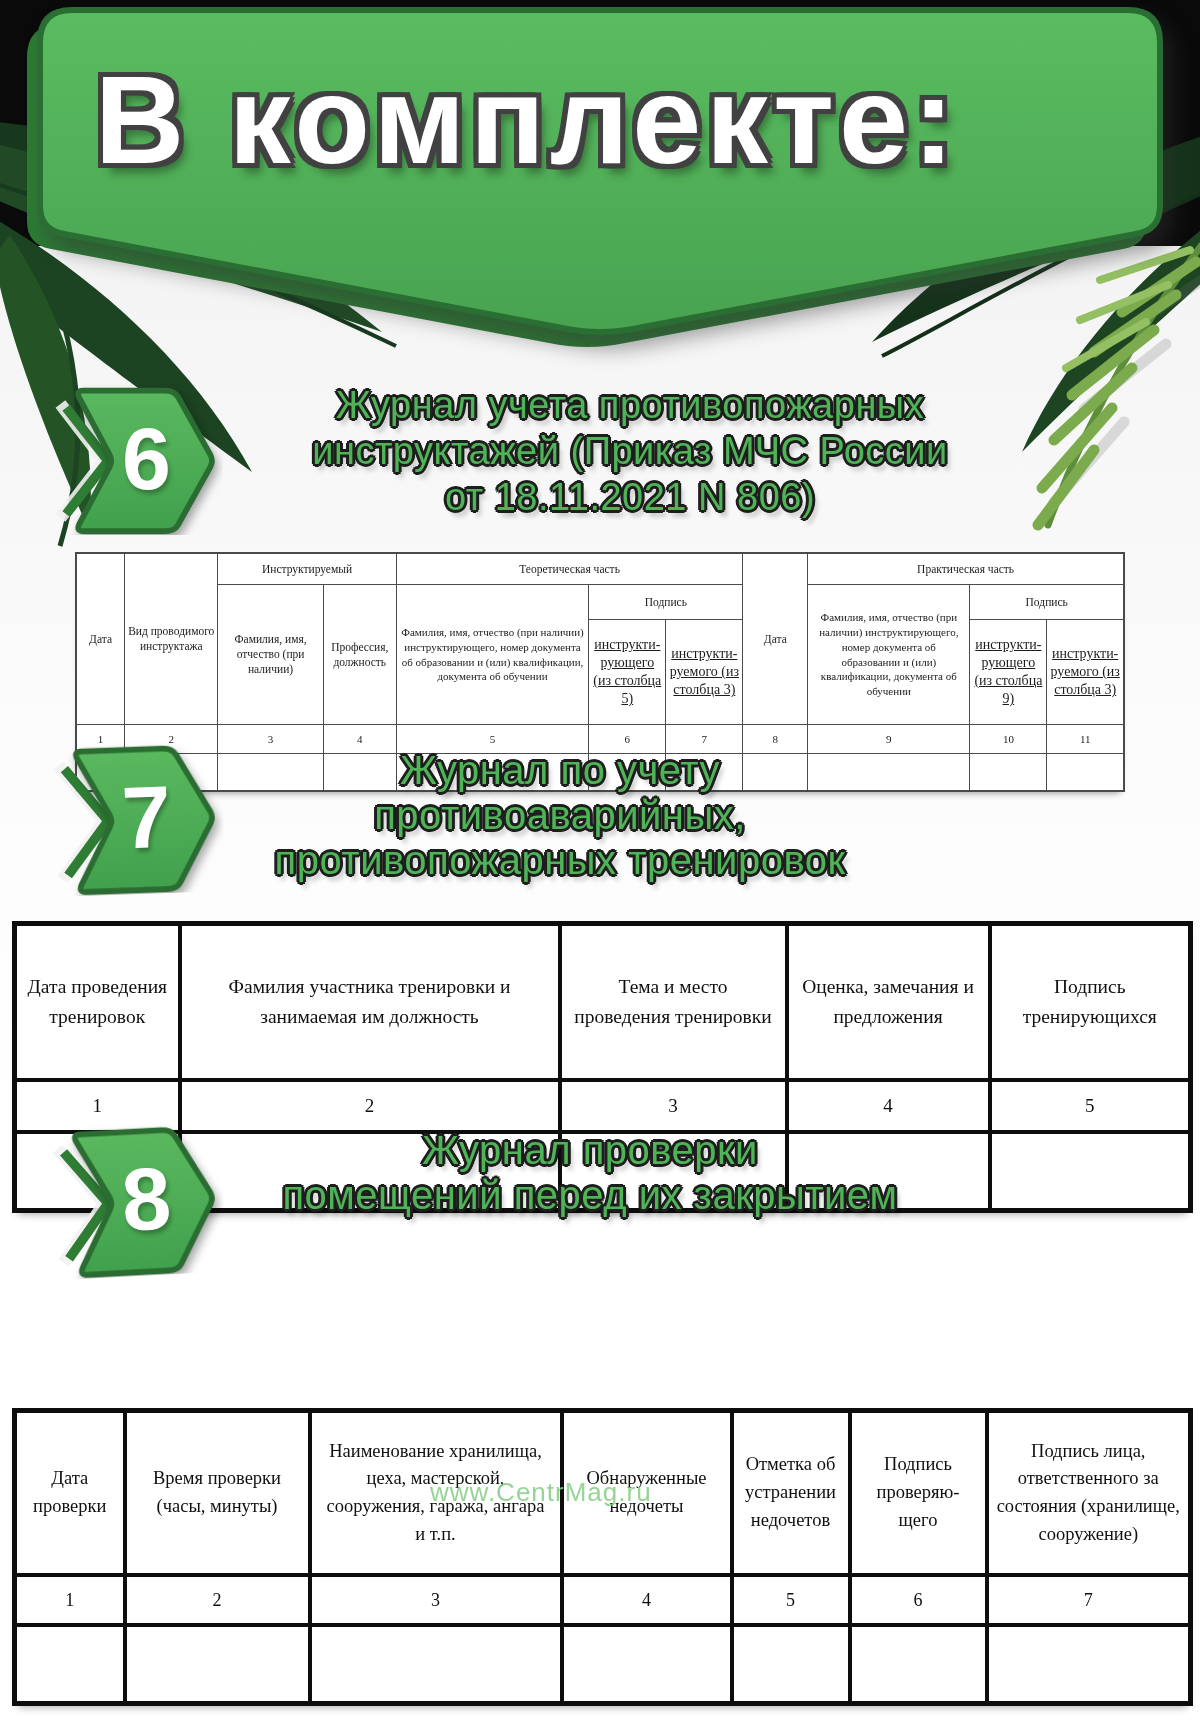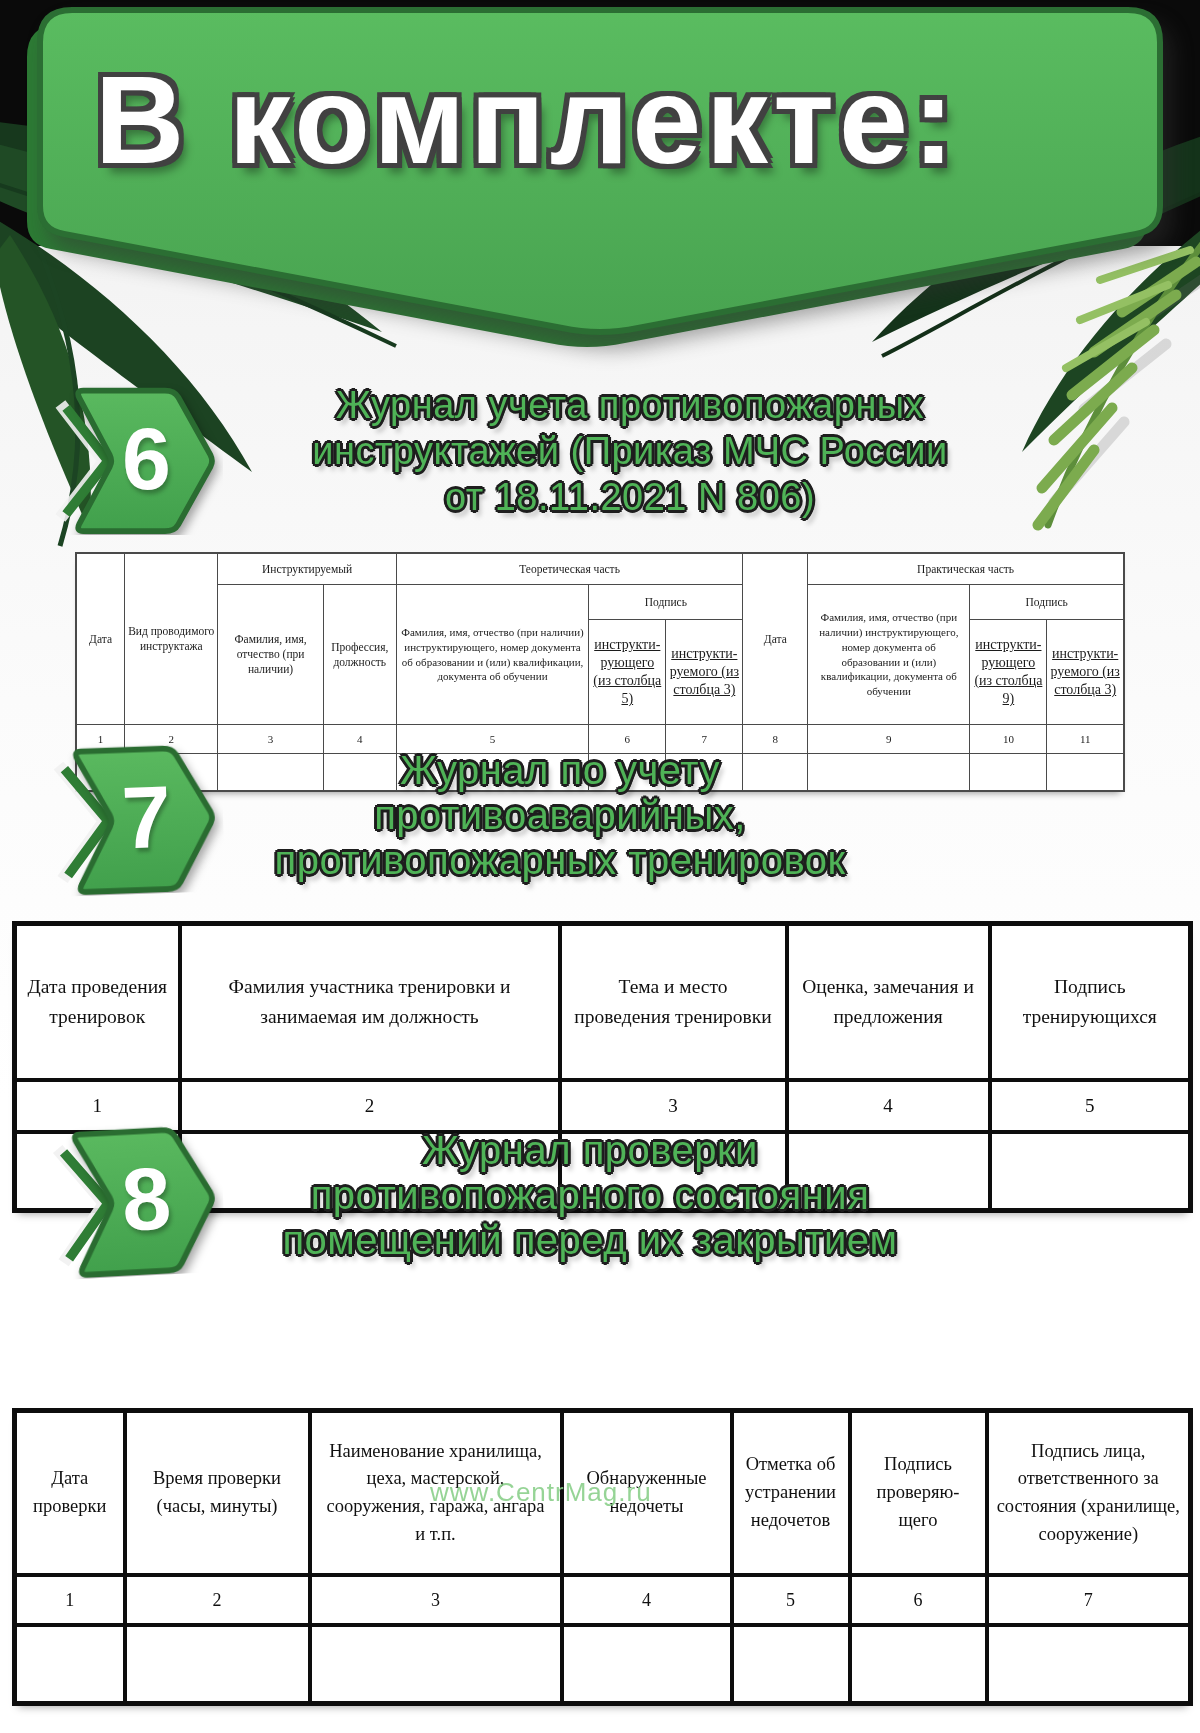--- a/index.html
+++ b/index.html
@@ -264,21 +264,20 @@
   <div class="badge b8" style="left:48px;top:1124px;">
     <svg viewBox="0 0 170 160" width="175" height="152">
       <polyline points="6,22 52,82 6,142" stroke="#f1f1f1" stroke-width="13" fill="none" opacity=".9"></polyline>
       <polyline points="12,26 56,82 12,138" stroke="#2f7d35" stroke-width="10" fill="none"></polyline>
       <path d="M 30,8 L 116,8 Q 126,8 130,15 L 164,76 Q 167,82 164,88 L 130,149 Q 126,156 116,156 L 30,156 Q 22,156 26,148 L 58,88 Q 61,82 58,76 L 26,16 Q 22,8 30,8 Z" fill="url(#badgeGradTop)" stroke="#2a6c31" stroke-width="6" stroke-linejoin="round" style="filter:drop-shadow(3px 6px 5px rgba(0,0,0,.35))"></path>
     </svg>
     <div class="num">8</div>
   </div>
   <div class="sec-title s8">
     <div>Журнал проверки</div>
-    <div>противопожарного состояния</div>
     <div>помещений перед их закрытием</div>
   </div>
 
   <div class="watermark">www.CentrMag.ru</div>
   <table class="t-big t8">
     <colgroup>
       <col style="width:110px">
         <col style="width:185px">
         <col style="width:252px">
         <col style="width:170px">

